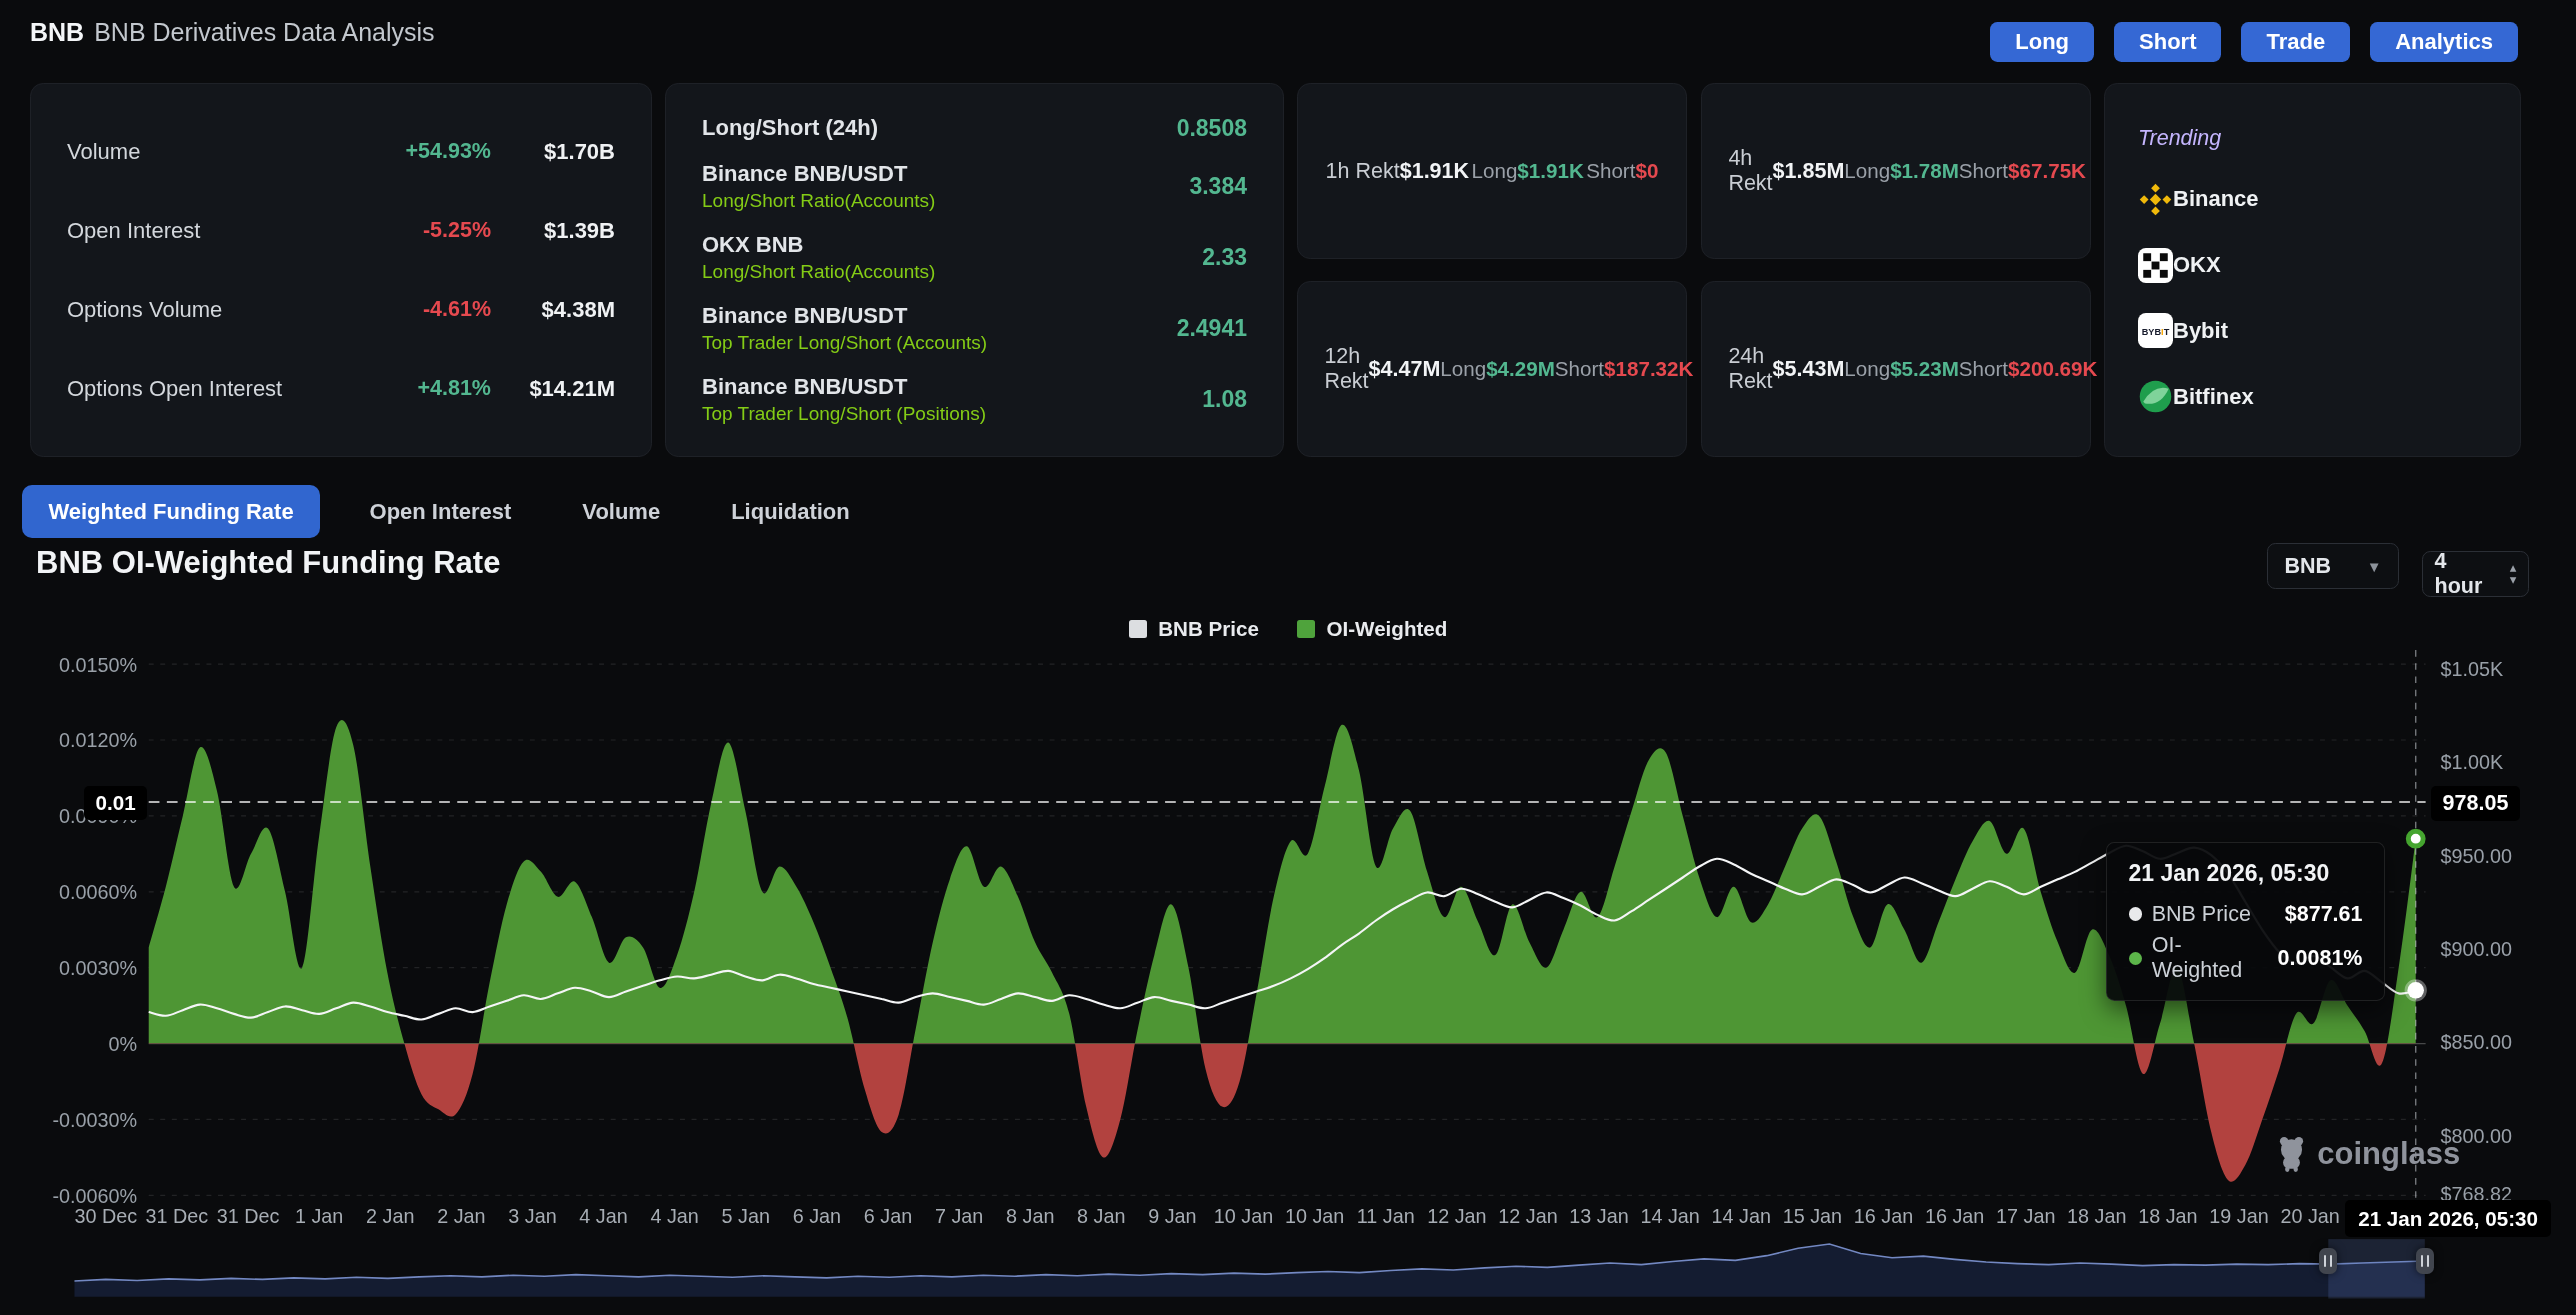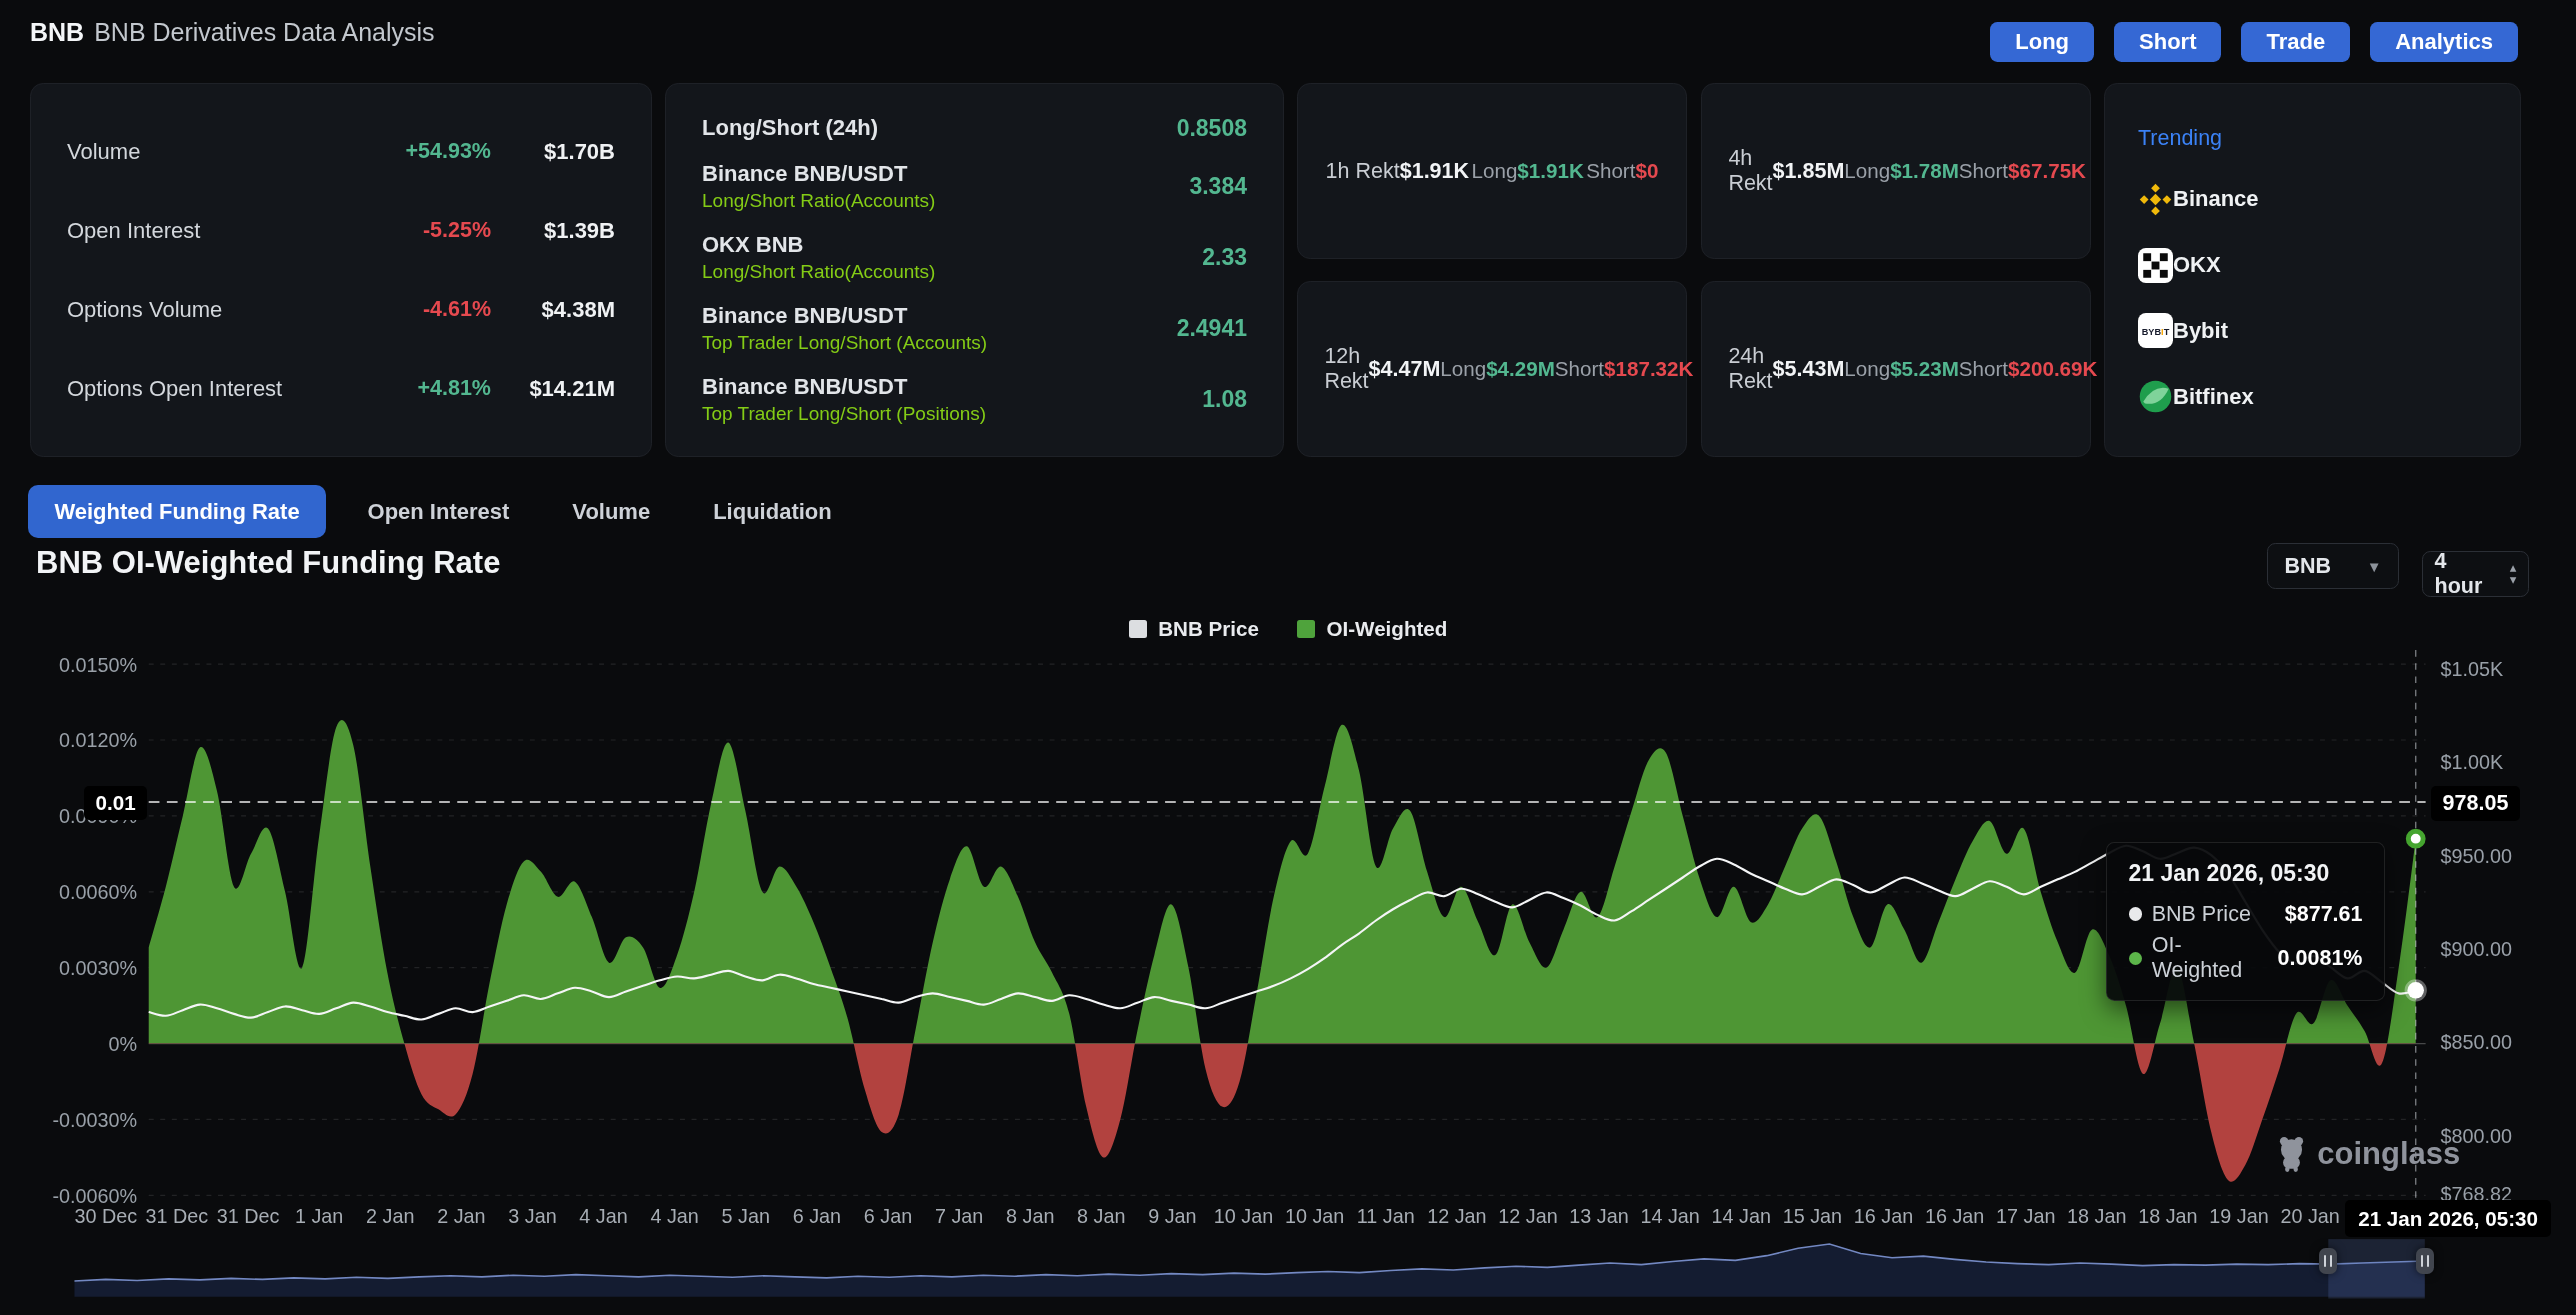--- a/index.html
+++ b/index.html
@@ -29,26 +29,26 @@
   .ls-sub{font-size:19px;color:#84cc16;line-height:25px;}
   .ls-val{font-size:23px;font-weight:600;color:#53b790;}
   .rekt-card{width:390px;height:176px;padding:20px 26.4px;display:flex;flex-direction:row;justify-content:space-around;}
   .rkrow{display:flex;justify-content:space-between;align-items:center;}
   .rk-title{font-size:21.5px;color:#c9cdd3;}
   .rk-total{font-size:21.5px;font-weight:700;color:#f2f4f6;}
   .rk-sub{font-size:20.6px;color:#9aa0a8;}
   .rk-val{font-size:20.6px;font-weight:600;}
   .trend-card{left:2104px;top:83px;width:417px;height:374px;padding:26.4px 33px;
               display:flex;flex-direction:column;justify-content:space-around;}
-  .trend-title{font-size:21.5px;color:#3b82f6;}
+  .trend-title{font-size:21.5px;color:#c4b5fd;font-style:italic;}
   .trend-item{display:flex;align-items:center;cursor:pointer;}
   .trend-name{font-size:22px;font-weight:700;color:#f0f2f4;}
   .ticon{width:35px;height:35px;flex:0 0 35px;}
   
-  .tabs{left:28px;top:485px;display:flex;gap:20px;align-items:center;}
+  .tabs{left:22px;top:485px;display:flex;gap:28px;align-items:center;}
   .tab{font-size:22px;font-weight:600;color:#ced2d8;height:53px;padding:0 21.5px;
        display:flex;align-items:center;border-radius:10px;cursor:pointer;}
   .tab.active{background:#3166cf;color:#ffffff;padding:0 26.4px;}
   
   .chart-title{left:36px;top:545px;font-size:31px;font-weight:700;color:#f2f4f6;}
   .select{position:absolute;height:46px;border:0.8px solid #2b2f36;border-radius:8.3px;
           background:#0d0f12;display:flex;align-items:center;justify-content:space-between;
           padding:0 16.5px;box-sizing:border-box;cursor:pointer;}
   .select .sel-txt{font-size:21.5px;font-weight:600;color:#e3e6ea;}
   .caret{color:#8d939b;font-size:15px;margin-left:15px;}

